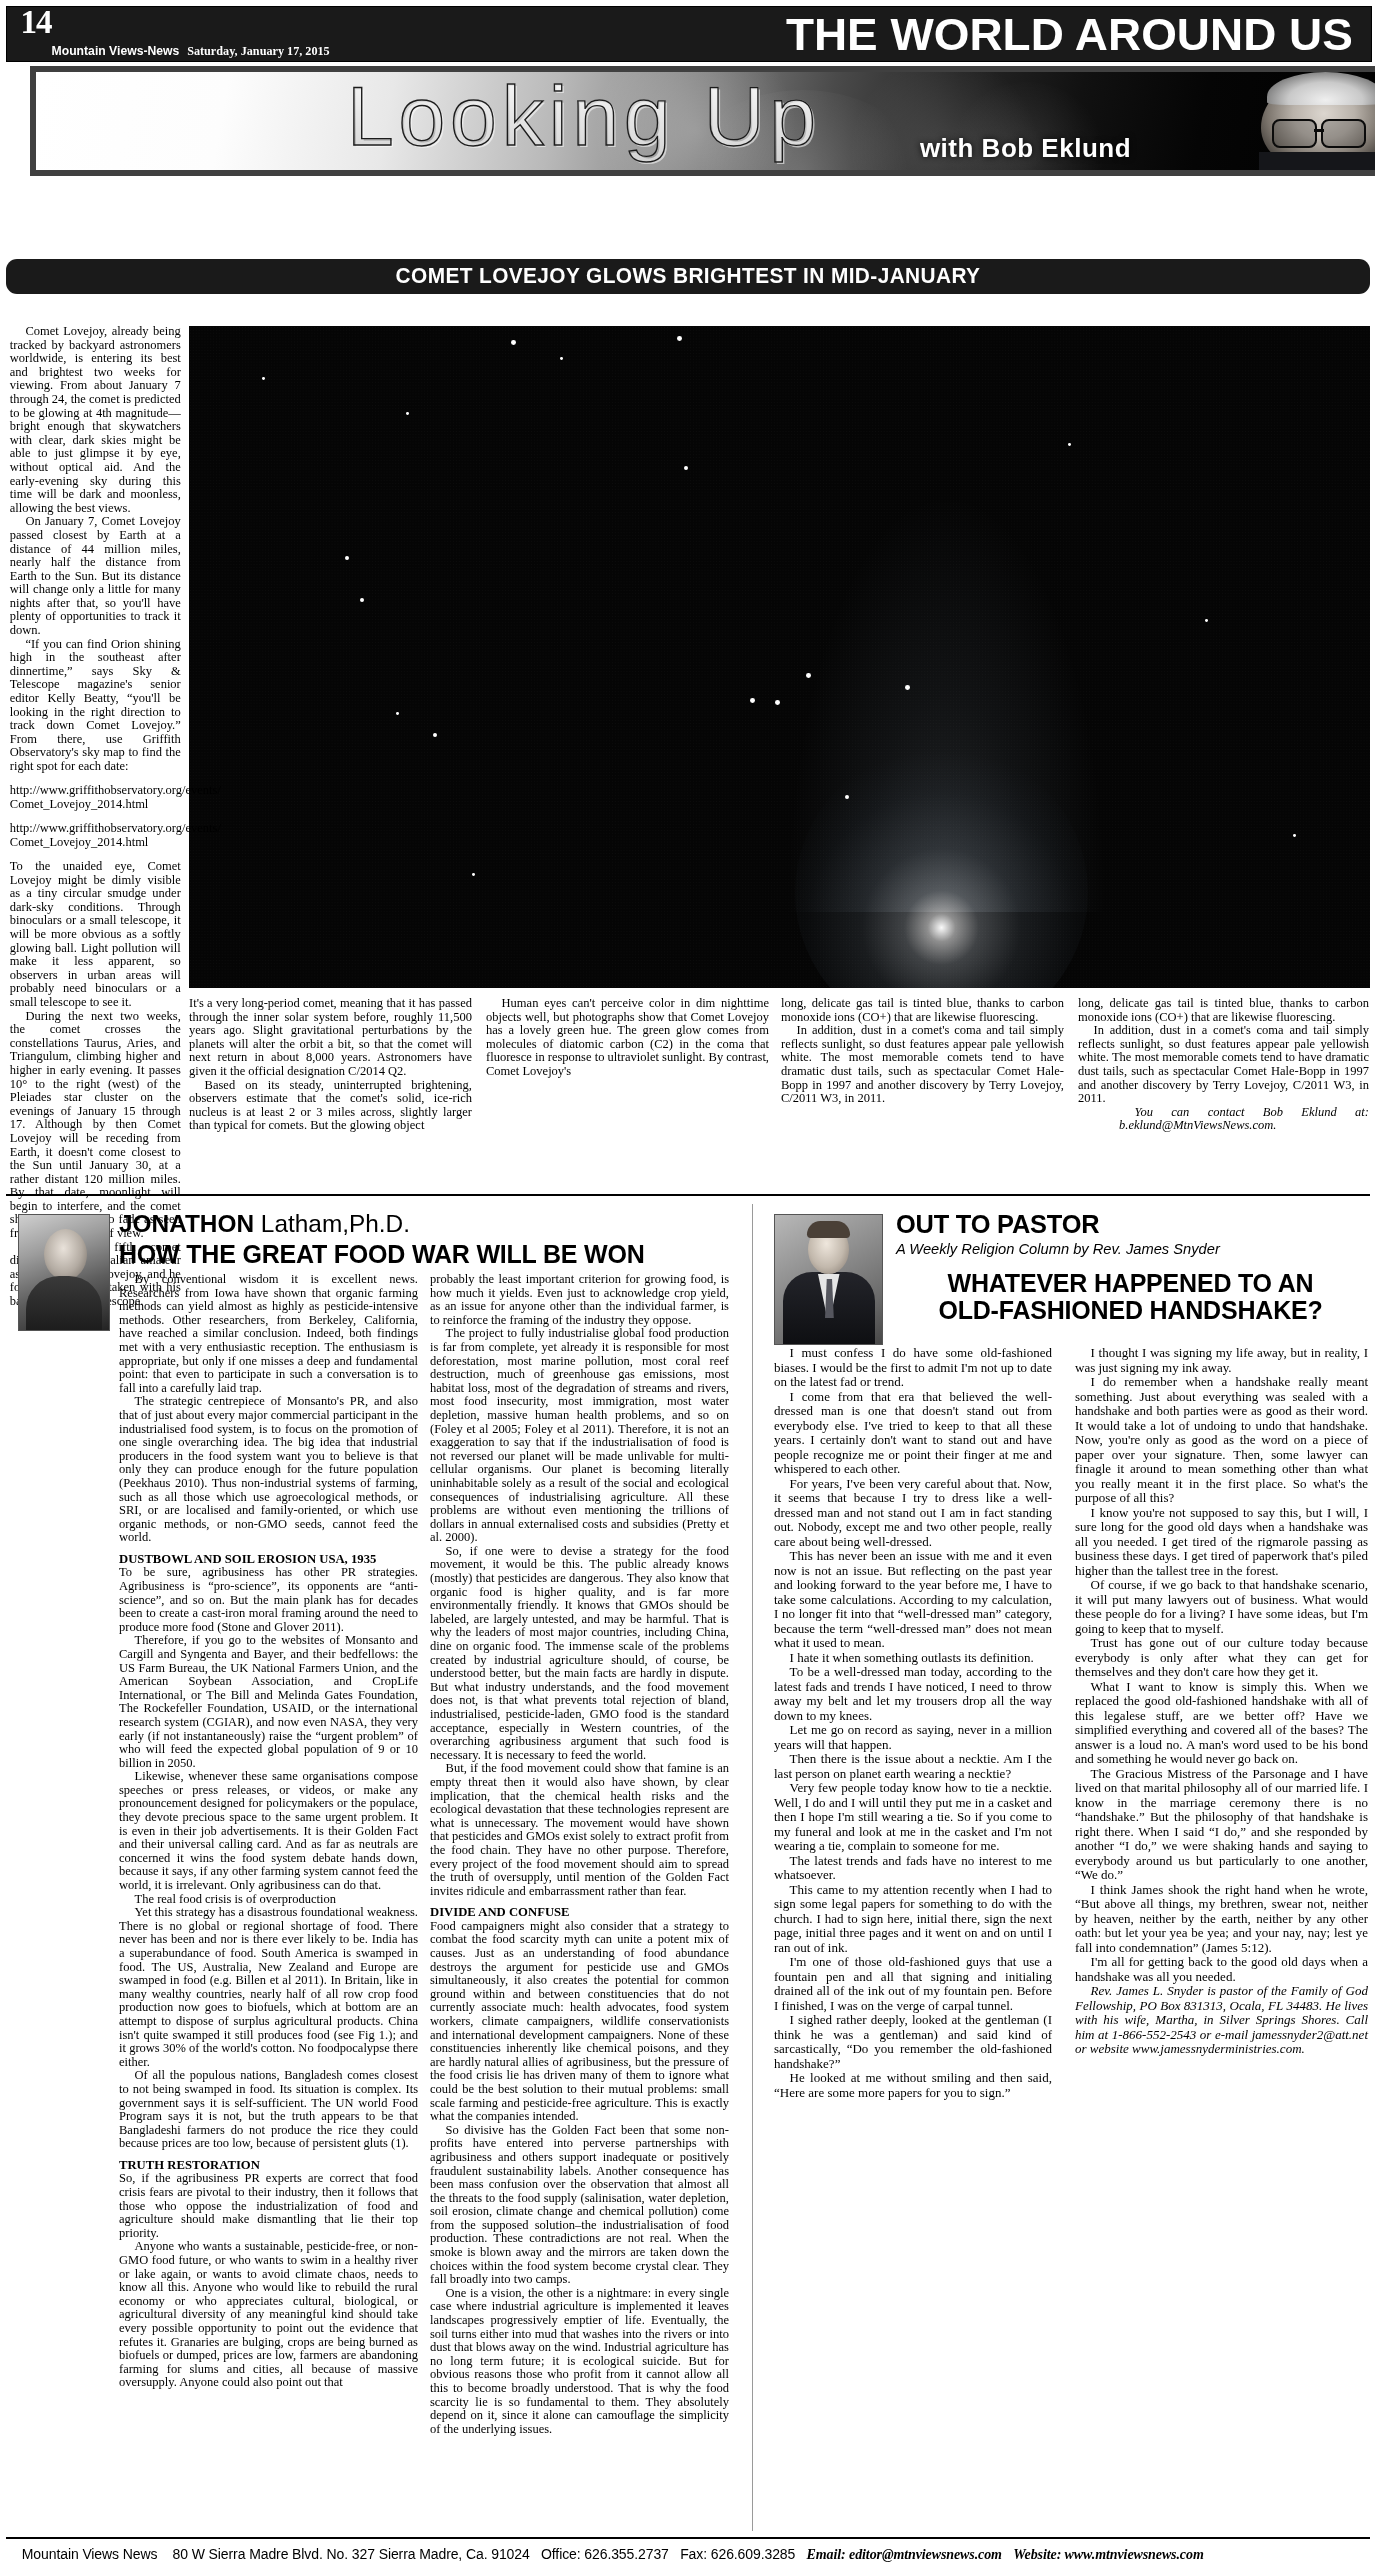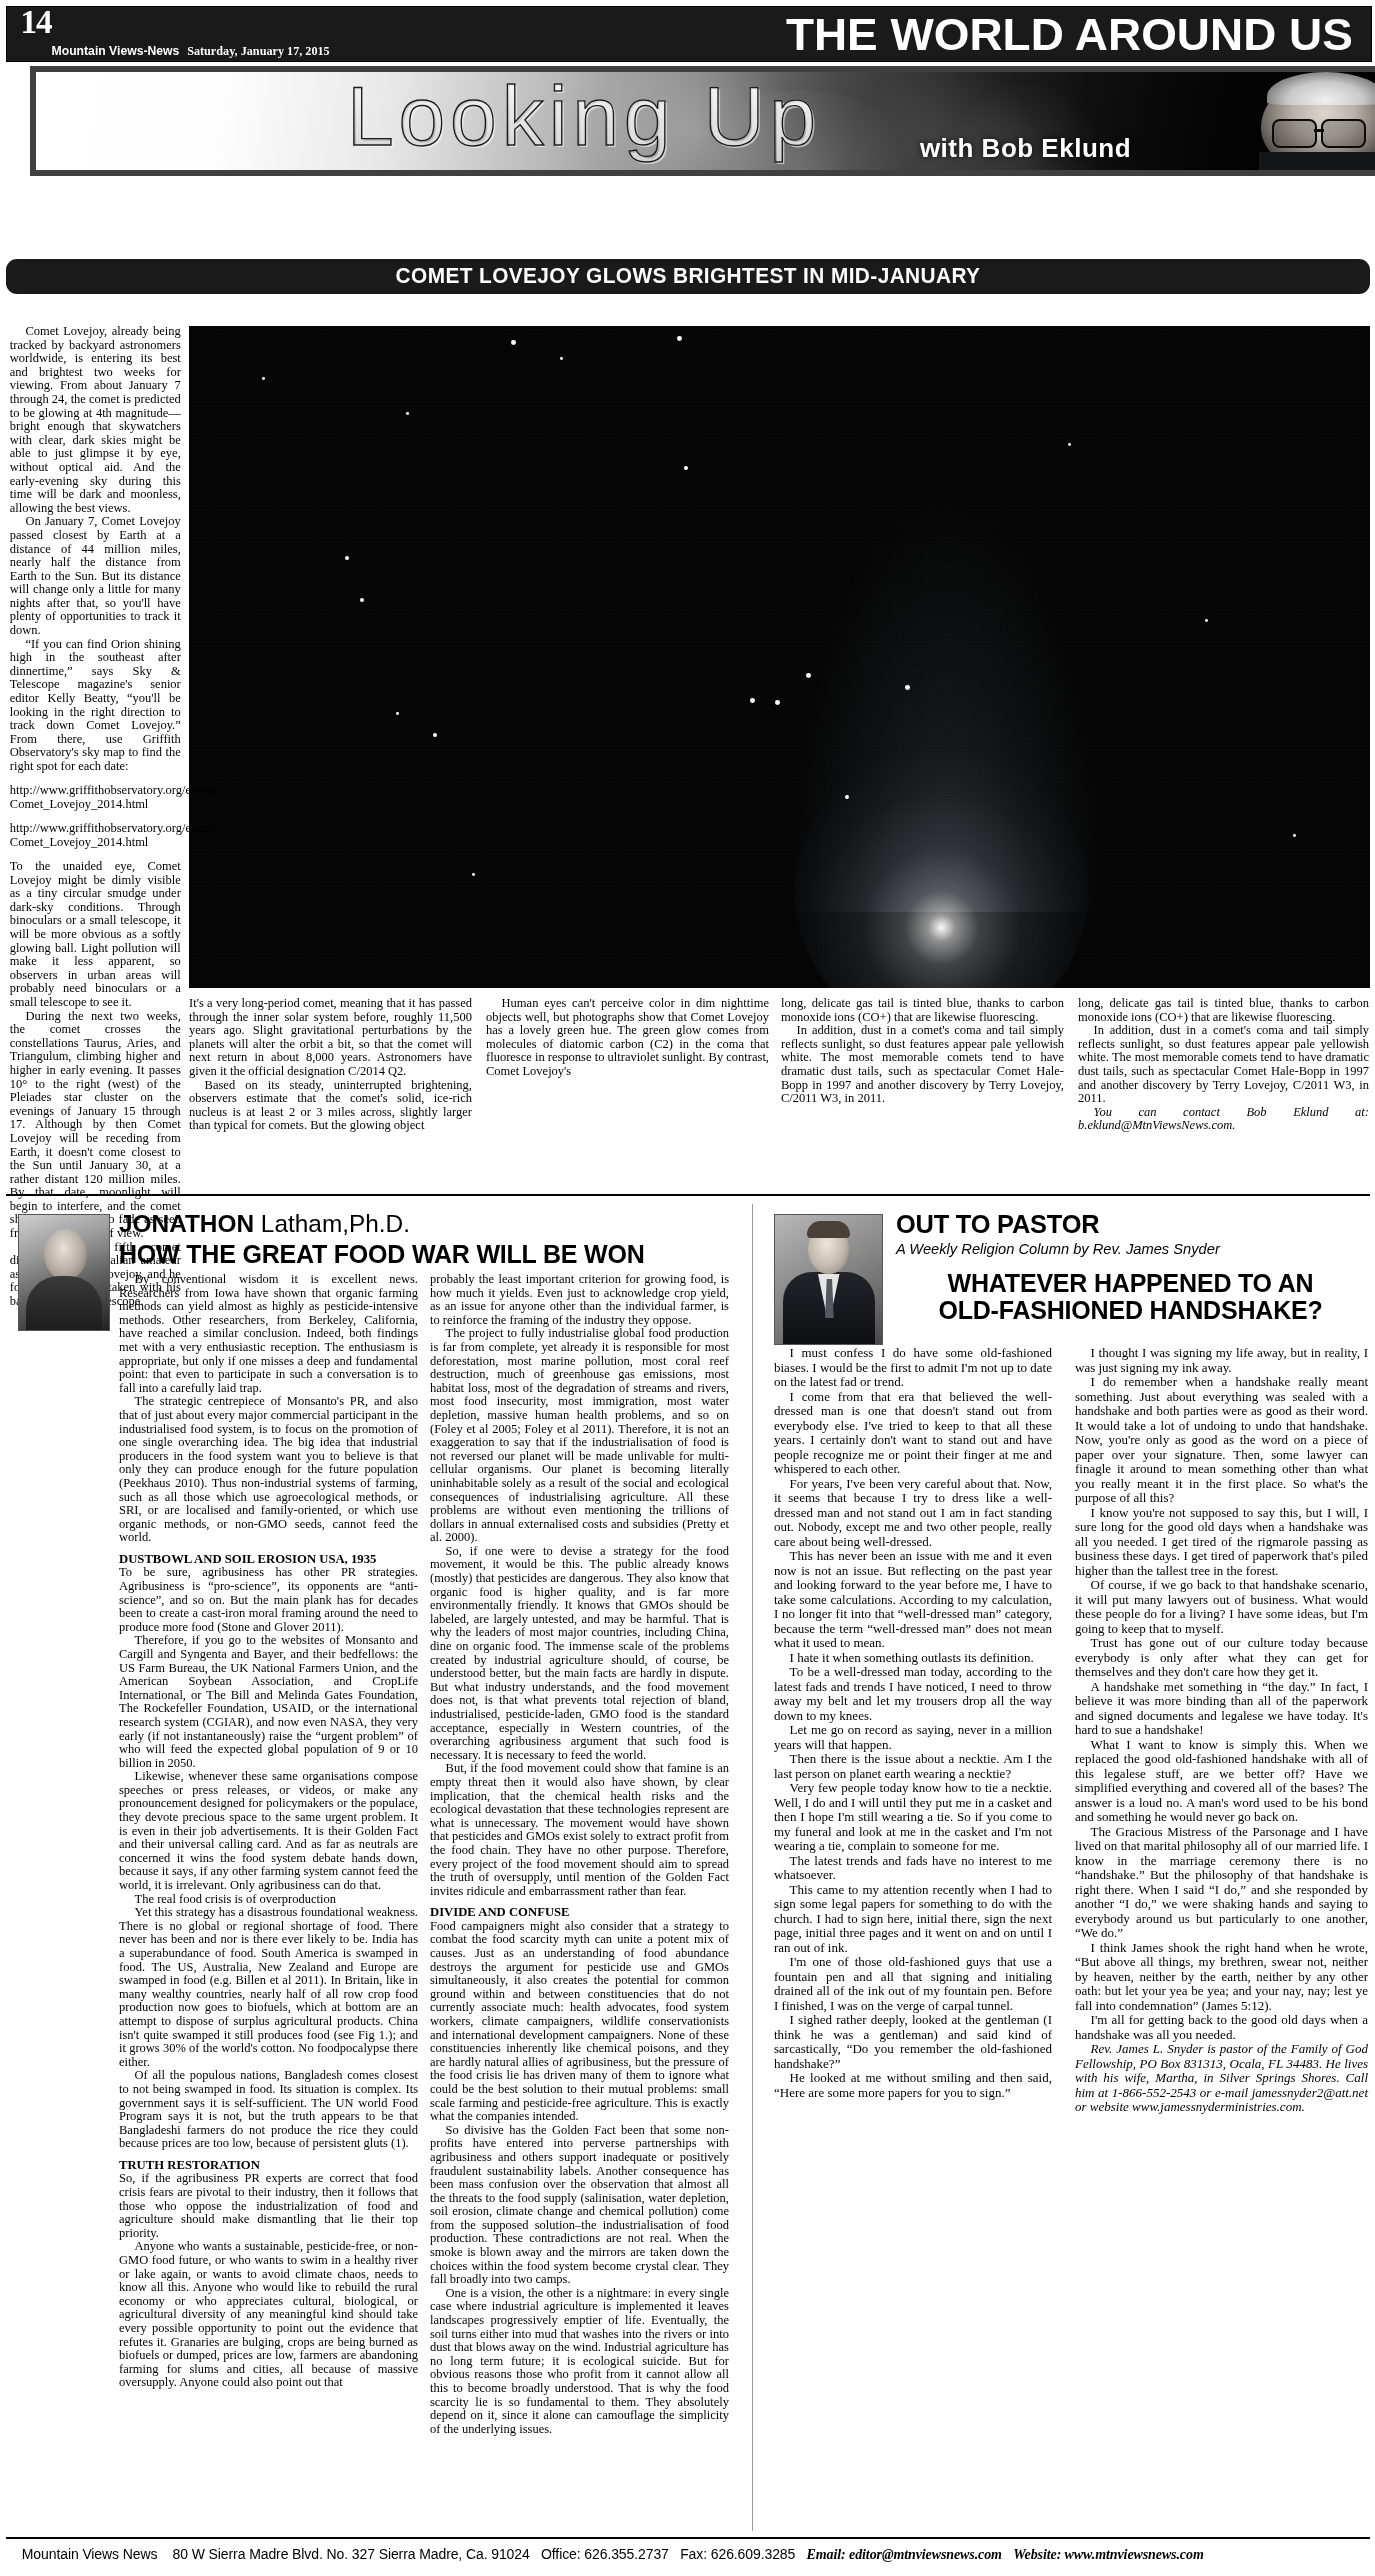--- a/index.html
+++ b/index.html
@@ -209,21 +209,21 @@
     <p data-name="paragraph">Human eyes can't perceive color in dim nighttime objects well, but photographs show that Comet Lovejoy has a lovely green hue. The green glow comes from molecules of diatomic carbon (C2) in the coma that fluoresce in response to ultraviolet sunlight. By contrast, Comet Lovejoy's</p>
   </div>
   <div class="col" style="left:781px;top:997px;width:283px;" data-name="comet-article-column-4">
     <p class="noind" data-name="paragraph">long, delicate gas tail is tinted blue, thanks to carbon monoxide ions (CO+) that are likewise fluorescing.</p>
     <p data-name="paragraph">In addition, dust in a comet's coma and tail simply reflects sunlight, so dust features appear pale yellowish white. The most memorable comets tend to have dramatic dust tails, such as spectacular Comet Hale-Bopp in 1997 and another discovery by Terry Lovejoy, C/2011 W3, in 2011.</p>
   </div>
 
   <div class="col" style="left:1078px;top:997px;width:291px;" data-name="comet-article-column-5-visible">
     <p class="noind" data-name="paragraph">long, delicate gas tail is tinted blue, thanks to carbon monoxide ions (CO+) that are likewise fluorescing.</p>
     <p data-name="paragraph">In addition, dust in a comet's coma and tail simply reflects sunlight, so dust features appear pale yellowish white. The most memorable comets tend to have dramatic dust tails, such as spectacular Comet Hale-Bopp in 1997 and another discovery by Terry Lovejoy, C/2011 W3, in 2011.</p>
-    <p style="font-style:italic;" data-name="author-contact">You can contact Bob Eklund at:  b.eklund@MtnViewsNews.com.</p>
+    <p style="font-style:italic;margin-left:41px;" data-name="author-contact">You can contact Bob Eklund at:  b.eklund@MtnViewsNews.com.</p>
   </div>
 
   <style>
     [data-name="comet-article-column-4"]{display:block;}
   </style>
 
   <div class="rule" style="left:5.9px;top:1194px;width:1364px;height:2px;" data-name="section-divider"></div>
 
   <div class="authorimg ai-latham" data-name="jonathon-latham-photo">
     <div class="f" data-name="photo-bg"></div>
@@ -293,21 +293,20 @@
     <p data-name="paragraph">I sighed rather deeply, looked at the gentleman (I think he was a gentleman) and said kind of sarcastically, “Do you remember the old-fashioned handshake?”</p>
     <p data-name="paragraph">He looked at me without smiling and then said, “Here are some more papers for you to sign.”</p>
   </div>
 
   <div class="col" style="left:1075px;top:1346px;width:293px;font-size:13px;line-height:14.5px;" data-name="pastor-column-2">
     <p data-name="paragraph">I thought I was signing my life away, but in reality, I was just signing my ink away.</p>
     <p data-name="paragraph">I do remember when a handshake really meant something. Just about everything was sealed with a handshake and both parties were as good as their word. It would take a lot of undoing to undo that handshake. Now, you're only as good as the word on a piece of paper over your signature. Then, some lawyer can finagle it around to mean something other than what you really meant it in the first place. So what's the purpose of all this?</p>
     <p data-name="paragraph">I know you're not supposed to say this, but I will, I sure long for the good old days when a handshake was all you needed. I get tired of the rigmarole passing as business these days. I get tired of paperwork that's piled higher than the tallest tree in the forest.</p>
     <p data-name="paragraph">Of course, if we go back to that handshake scenario, it will put many lawyers out of business. What would these people do for a living? I have some ideas, but I'm going to keep that to myself.</p>
     <p data-name="paragraph">Trust has gone out of our culture today because everybody is only after what they can get for themselves and they don't care how they get it.</p>
-    <p data-name="paragraph">A handshake met something in “the day.” In fact, I believe it was more binding than all of the paperwork and signed documents and legalese we have today. It's hard to sue a handshake!</p>
     <p data-name="paragraph">What I want to know is simply this. When we replaced the good old-fashioned handshake with all of this legalese stuff, are we better off? Have we simplified everything and covered all of the bases? The answer is a loud no. A man's word used to be his bond and something he would never go back on.</p>
     <p data-name="paragraph">The Gracious Mistress of the Parsonage and I have lived on that marital philosophy all of our married life. I know in the marriage ceremony there is no “handshake.” But the philosophy of that handshake is right there. When I said “I do,” and she responded by another “I do,” we were shaking hands and saying to everybody around us but particularly to one another, “We do.”</p>
     <p data-name="paragraph">I think James shook the right hand when he wrote, “But above all things, my brethren, swear not, neither by heaven, neither by the earth, neither by any other oath: but let your yea be yea; and your nay, nay; lest ye fall into condemnation” (James 5:12).</p>
     <p data-name="paragraph">I'm all for getting back to the good old days when a handshake was all you needed.</p>
     <p data-name="paragraph"></p>
     <p style="font-style:italic;" data-name="author-bio">Rev. James L. Snyder is pastor of the Family of God Fellowship, PO Box 831313, Ocala, FL 34483. He lives with his wife, Martha, in Silver Springs Shores. Call him at 1-866-552-2543 or e-mail jamessnyder2@att.net or website www.jamessnyderministries.com.</p>
   </div>
 
   <div class="footrule" data-name="footer-divider"></div>
   <div class="footer" data-name="footer-bar">

